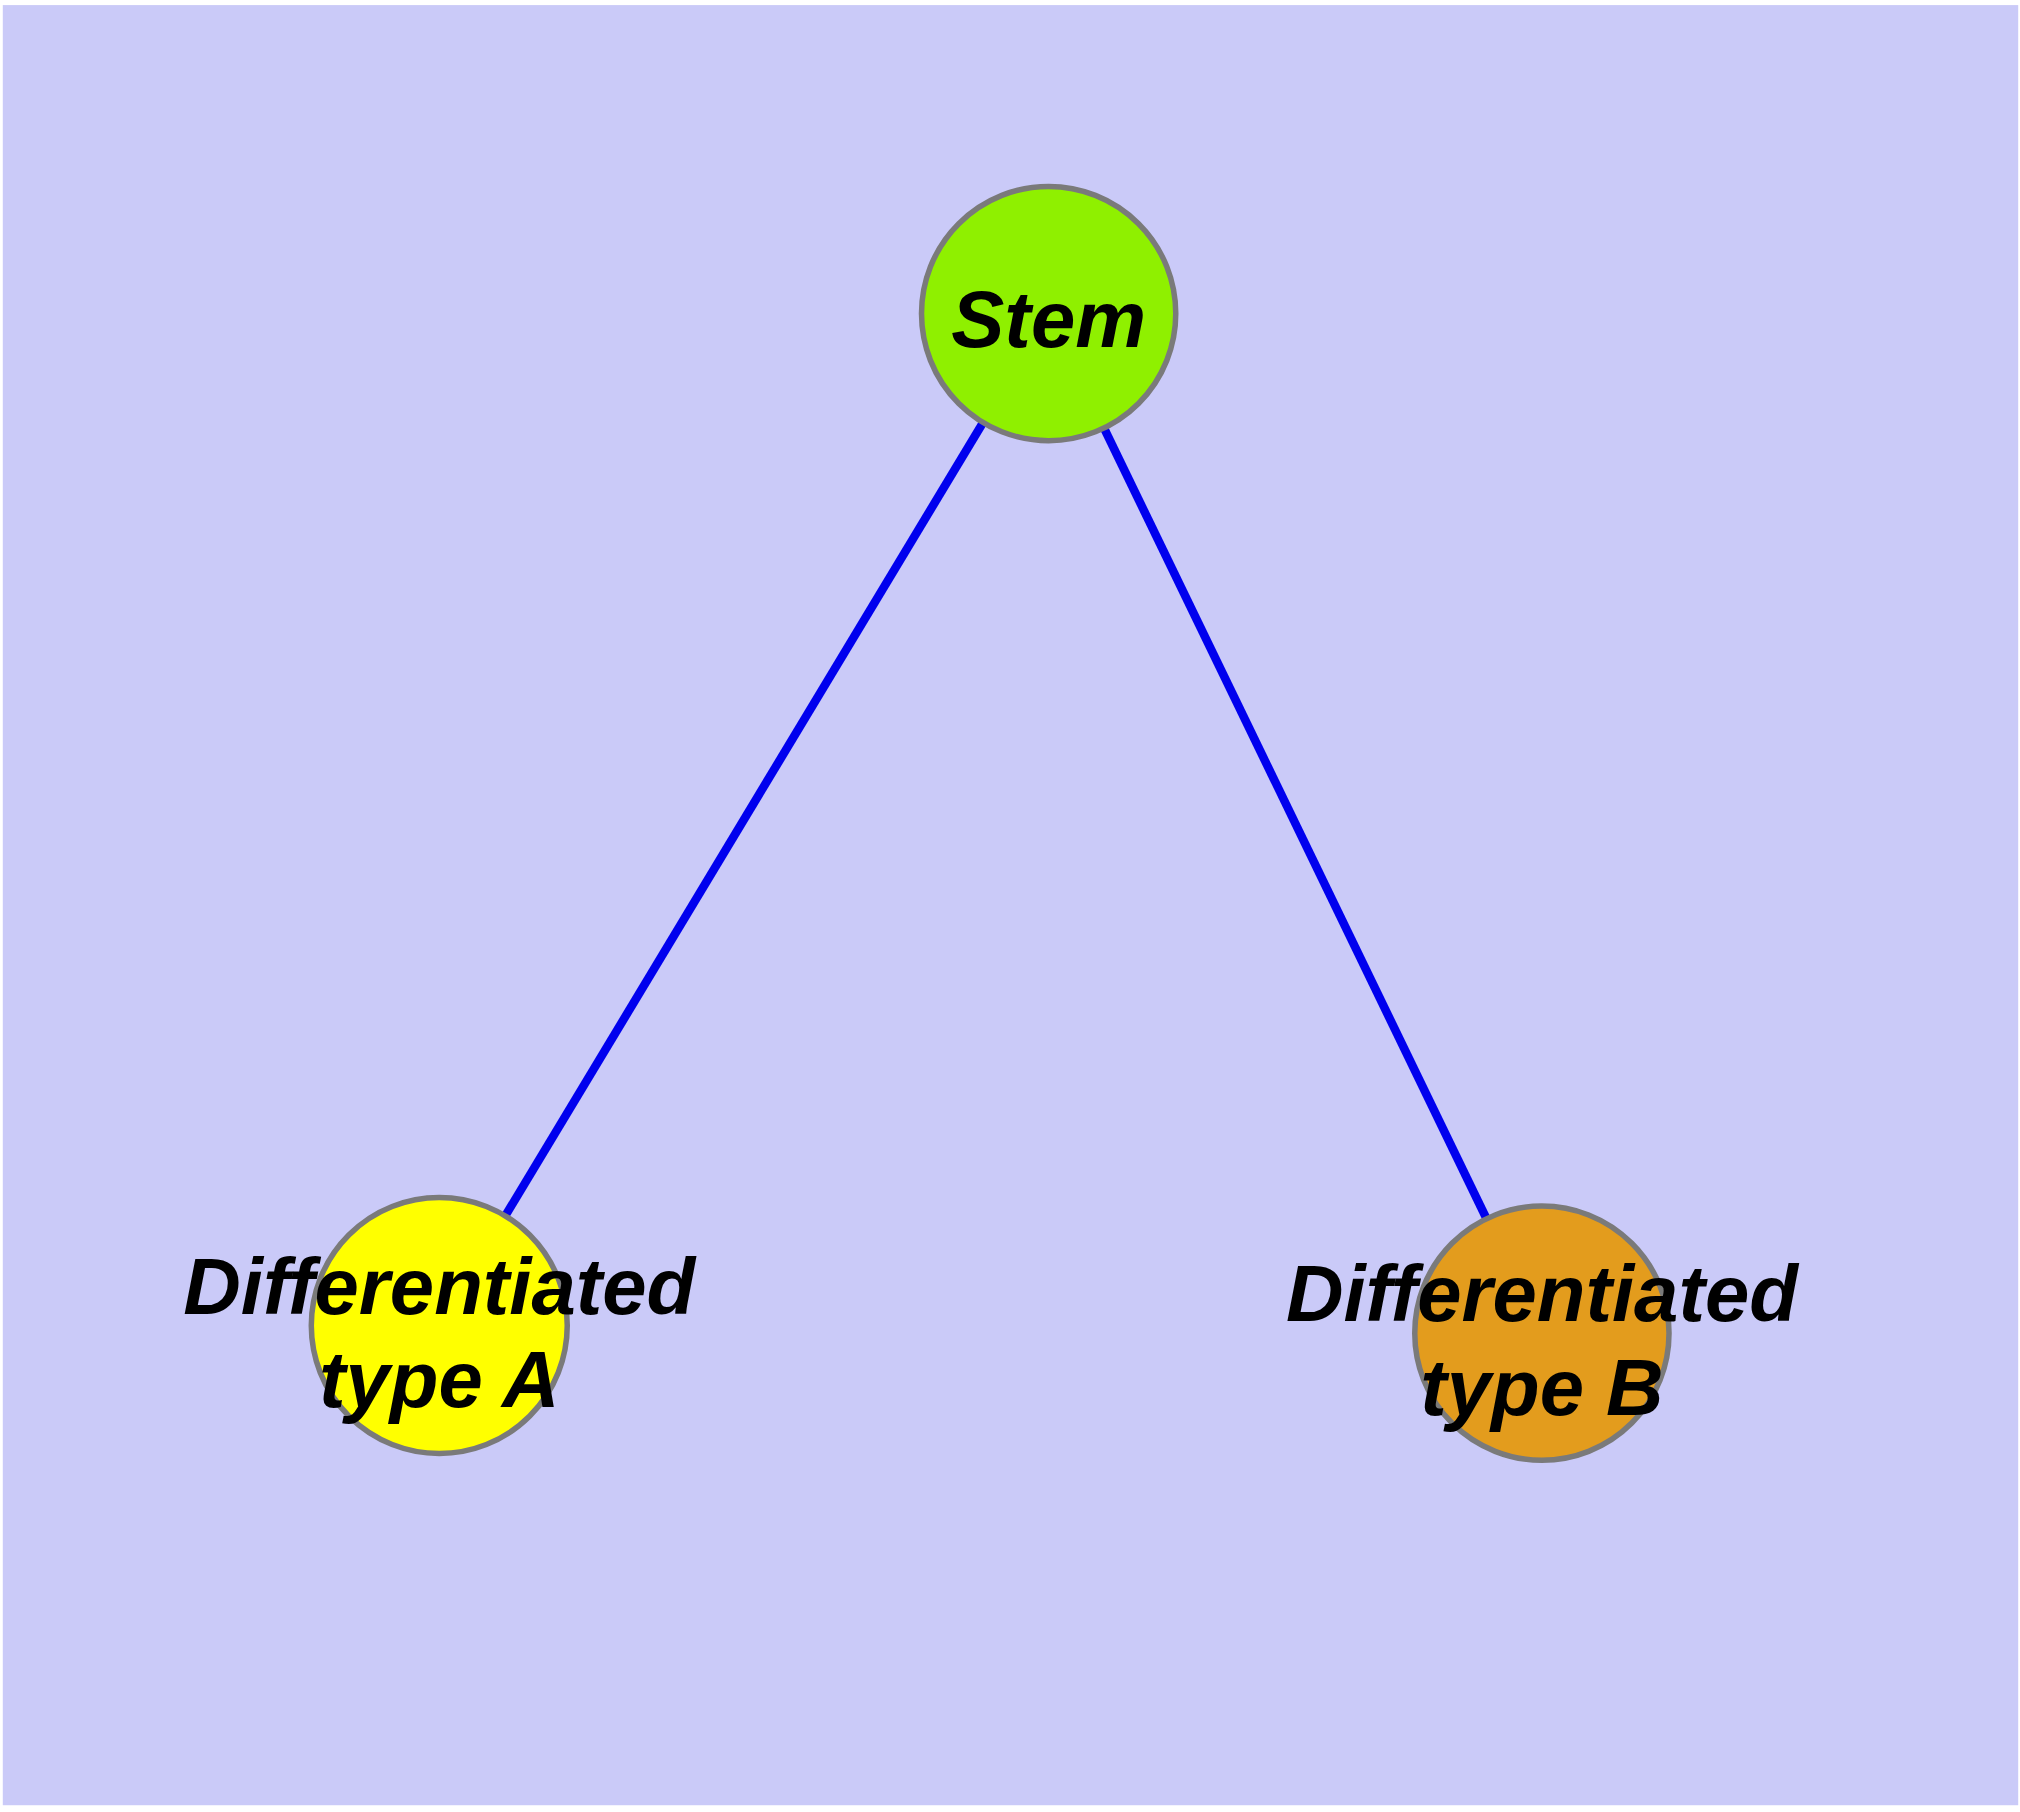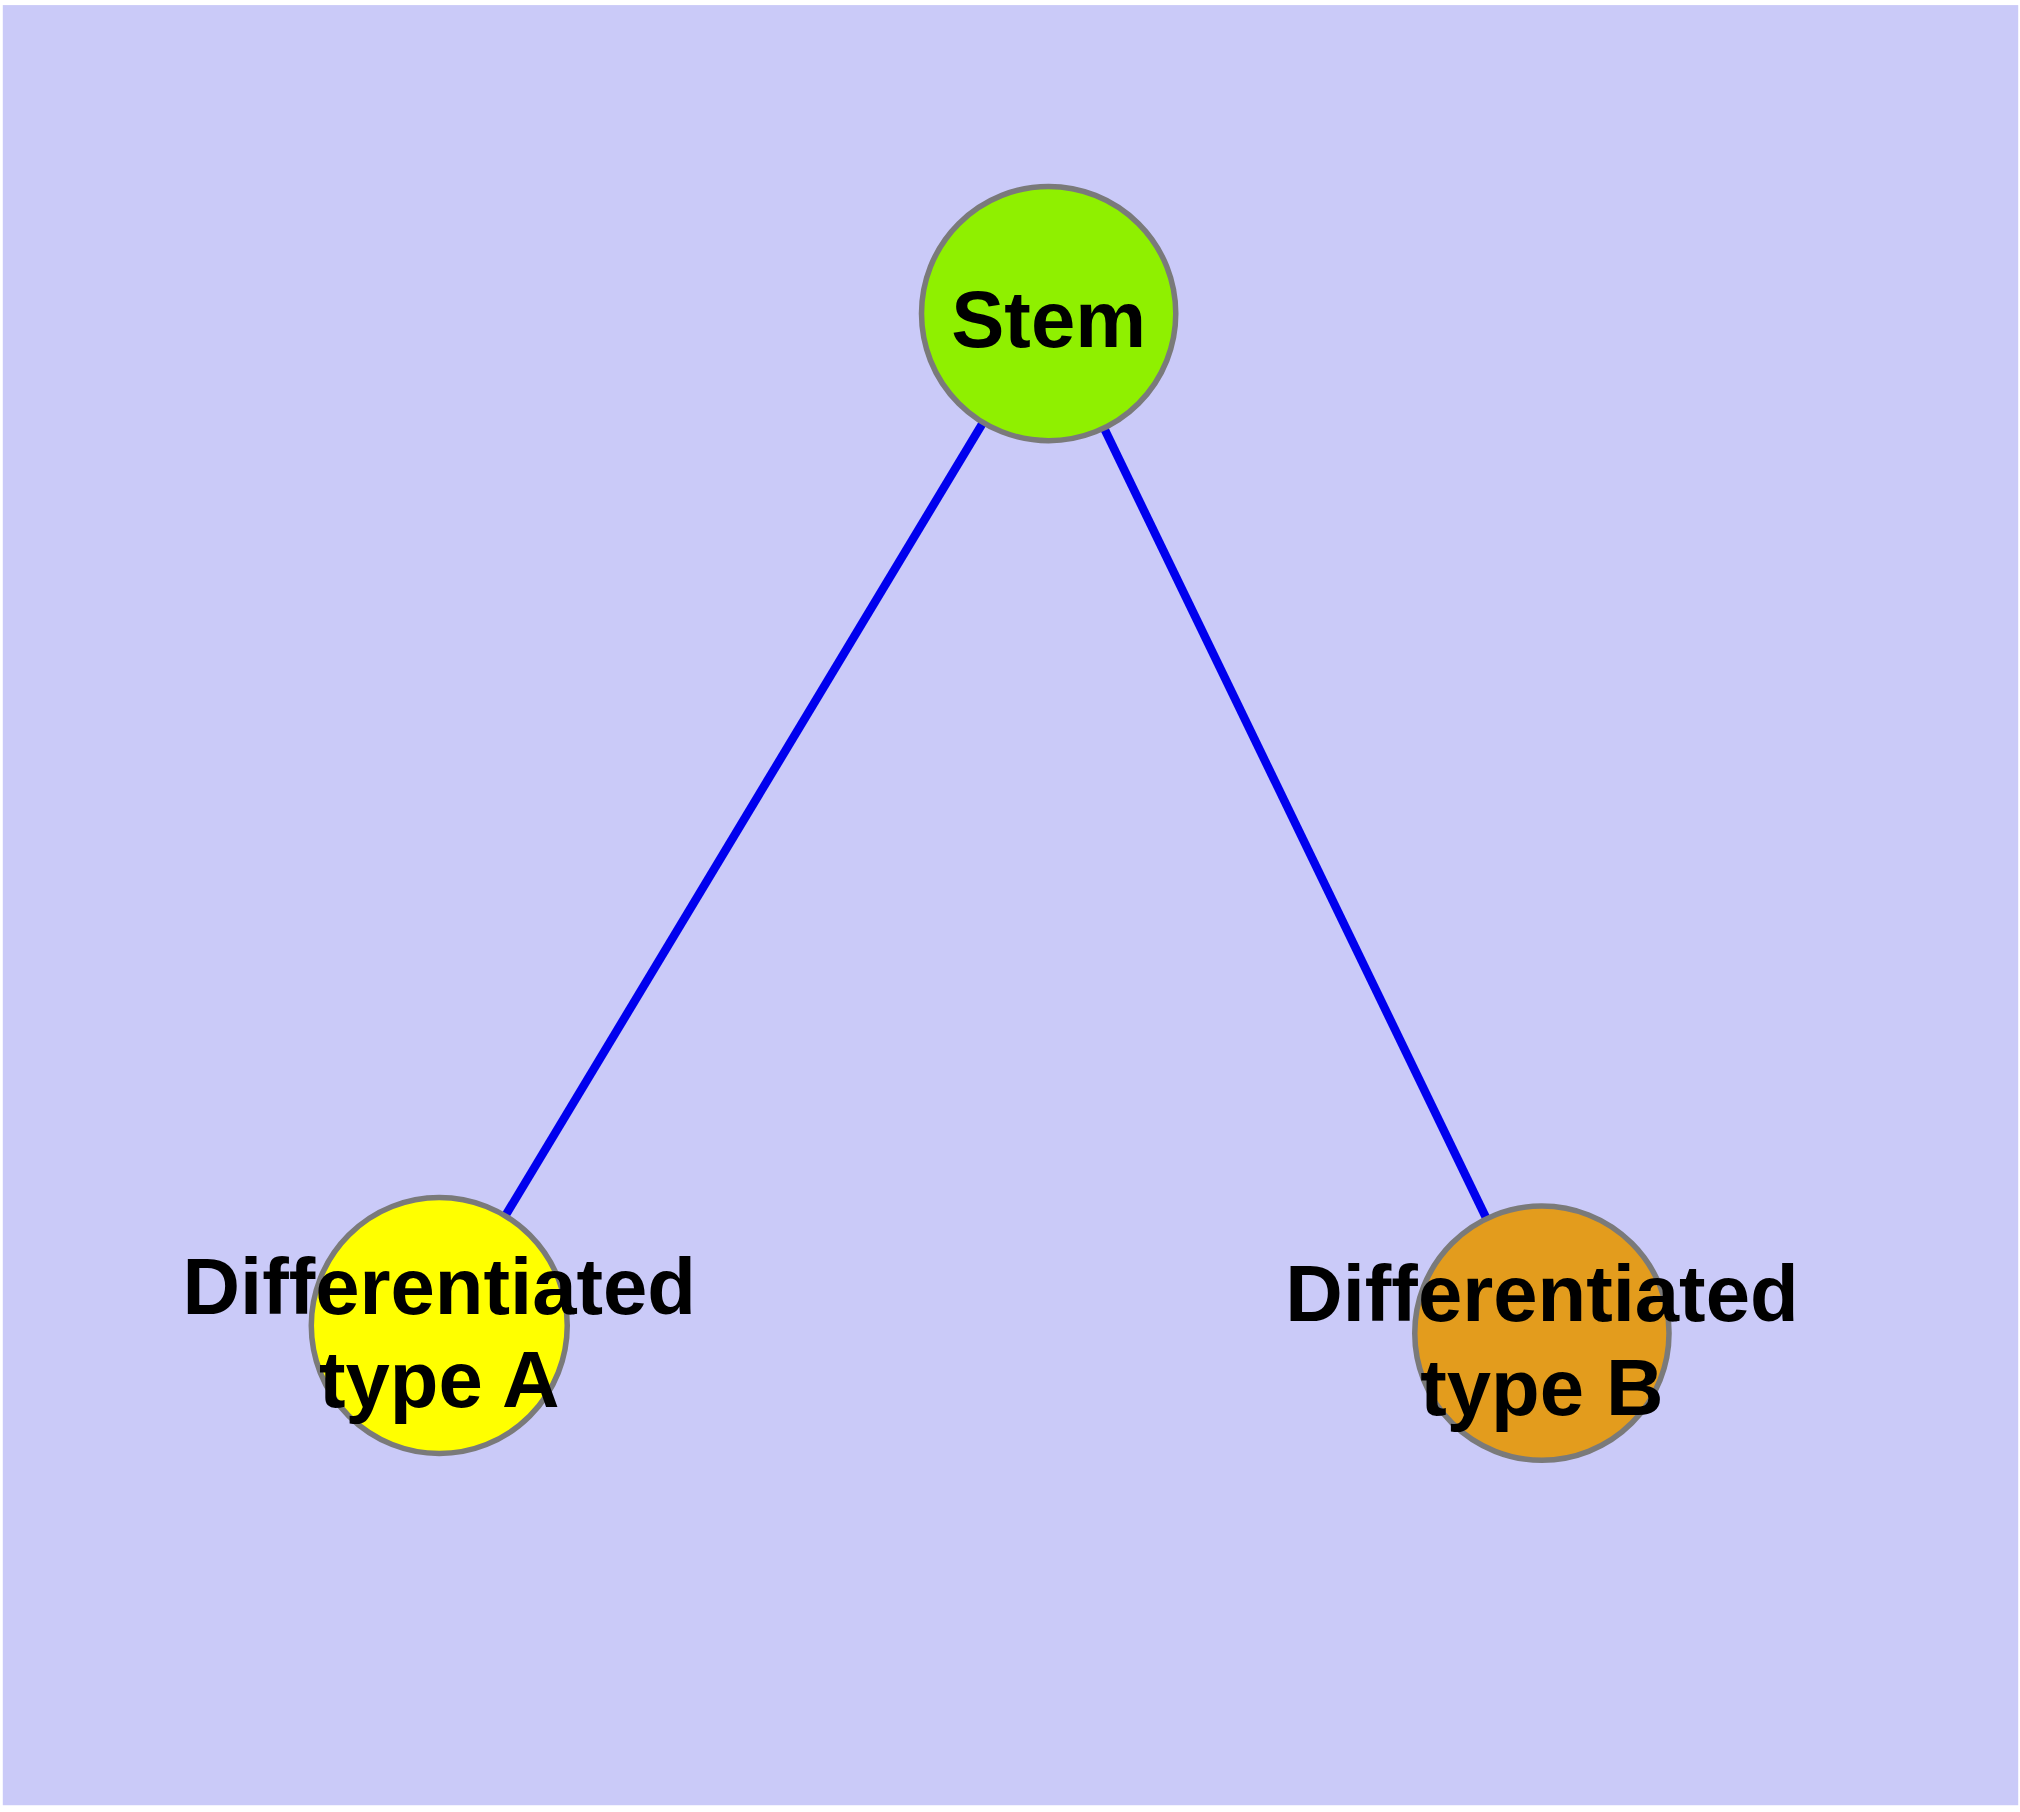--- a/index.html
+++ b/index.html
@@ -7,20 +7,21 @@
     padding: 0;
     background: #ffffff;
     width: 2021px;
     height: 1812px;
     overflow: hidden;
   }
   .canvas-wrap {
     width: 1649px;
     height: 1812px;
     position: relative;
+    font-style: italic;
   }
   svg {
     display: block;
   }
   .edge {
     stroke-width: 10;
     fill: none;
   }
   .node {
     stroke: #7a7a7a;

